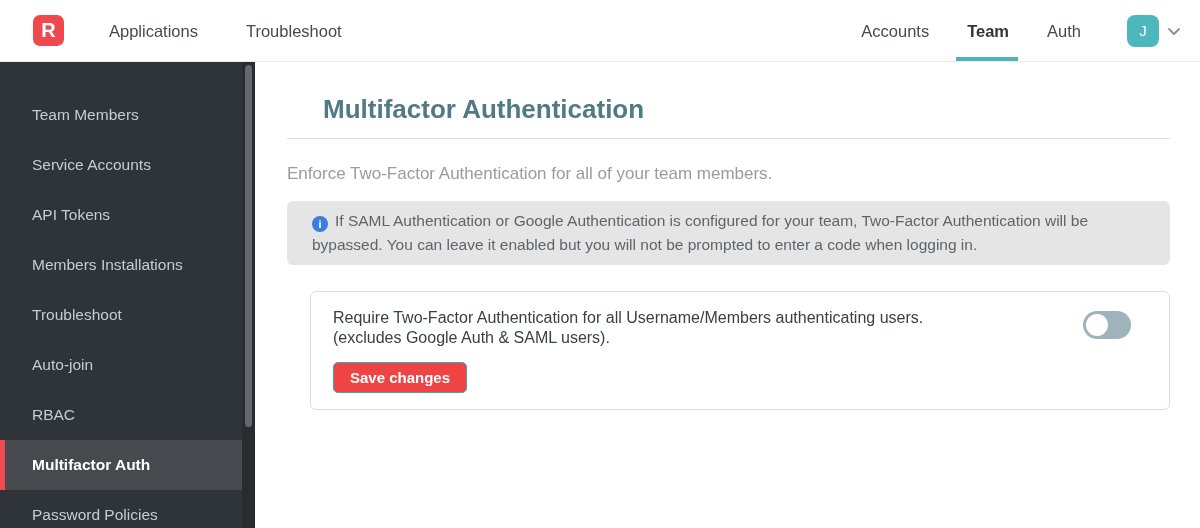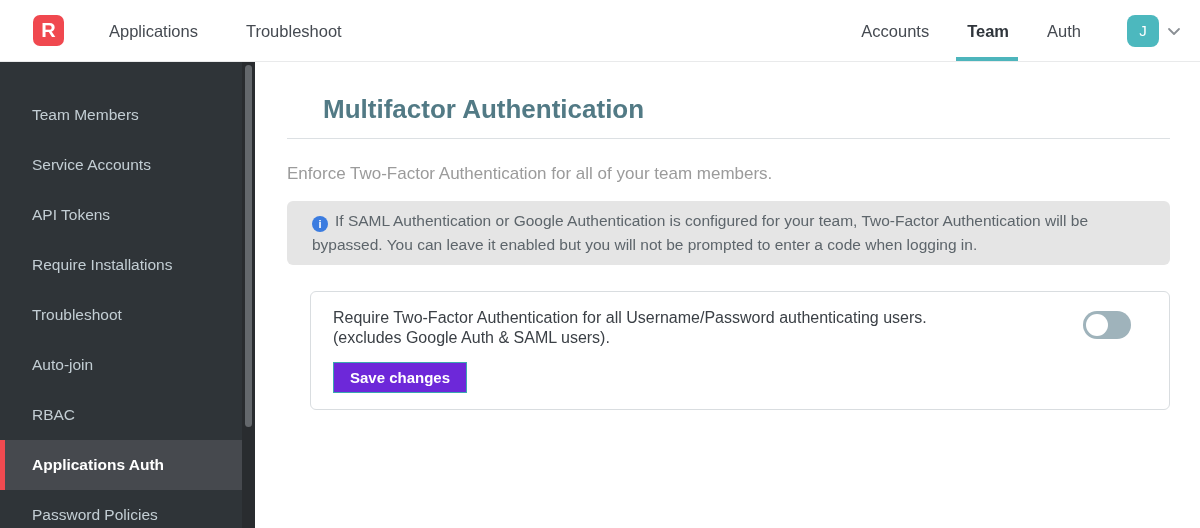--- a/index.html
+++ b/index.html
@@ -53,22 +53,22 @@
               align-items:center; justify-content:center; vertical-align:-2px;
               margin-right:7px; font-style:normal; }
 
   .card { margin:26px 0 0 23px; border:1px solid #d9dde0; border-radius:6px;
           padding:16px 22px; position:relative; }
   .card-text { font-size:16px; line-height:20px; color:#3b4046; padding-right:120px; }
   .toggle { position:absolute; top:19px; right:38px; width:48px; height:28px;
           background:#9fb3bb; border-radius:14px; cursor:pointer; }
   .toggle-knob { position:absolute; top:3px; left:3px; width:22px; height:22px;
           background:#fff; border-radius:50%; }
-  .save-btn { display:inline-block; margin-top:14px; background:#6d28d9;
-          border:1px solid #3aa9b0; border-radius:0; color:#fff; font-weight:bold;
+  .save-btn { display:inline-block; margin-top:14px; background:#ef4444;
+          border:1px solid #3aa9b0; border-radius:5px; color:#fff; font-weight:bold;
           font-size:15px; padding:6px 16px; line-height:17px; cursor:pointer;
           font-family:"Liberation Sans", sans-serif; }
 </style>
 </head>
 <body>
 
 <div class="topbar">
   <div class="logo">R</div>
   <div class="nav-left">
     <span class="nav-link">Applications</span>
@@ -88,43 +88,43 @@
     </div>
   </div>
 </div>
 
 <div class="shell">
 
   <aside class="sidebar">
     <div class="side-item">Team Members</div>
     <div class="side-item">Service Accounts</div>
     <div class="side-item">API Tokens</div>
-    <div class="side-item">Require Installations</div>
+    <div class="side-item">Members Installations</div>
     <div class="side-item">Troubleshoot</div>
     <div class="side-item">Auto-join</div>
     <div class="side-item">RBAC</div>
-    <div class="side-item active">Applications Auth</div>
+    <div class="side-item active">Multifactor Auth</div>
     <div class="side-item">Password Policies</div>
     <div class="scroll-track">
       <div class="scroll-thumb"></div>
     </div>
   </aside>
 
   <main class="main">
     <h1 class="page-title">Multifactor Authentication</h1>
     <hr class="divider">
     <p class="lede">Enforce Two-Factor Authentication for all of your team members.</p>
 
     <div class="info-box">
       <i class="info-icon">i</i><span>If SAML Authentication or Google Authentication is configured for your team, Two-Factor Authentication will be bypassed. You can leave it enabled but you will not be prompted to enter a code when logging in.</span>
     </div>
 
     <div class="card">
       <div class="card-text">
-        <div>Require Two-Factor Authentication for all Username/Password authenticating users.</div>
+        <div>Require Two-Factor Authentication for all Username/Members authenticating users.</div>
         <div>(excludes Google Auth &amp; SAML users).</div>
       </div>
       <div class="toggle">
         <div class="toggle-knob"></div>
       </div>
       <button class="save-btn">Save changes</button>
     </div>
   </main>
 
 </div>

